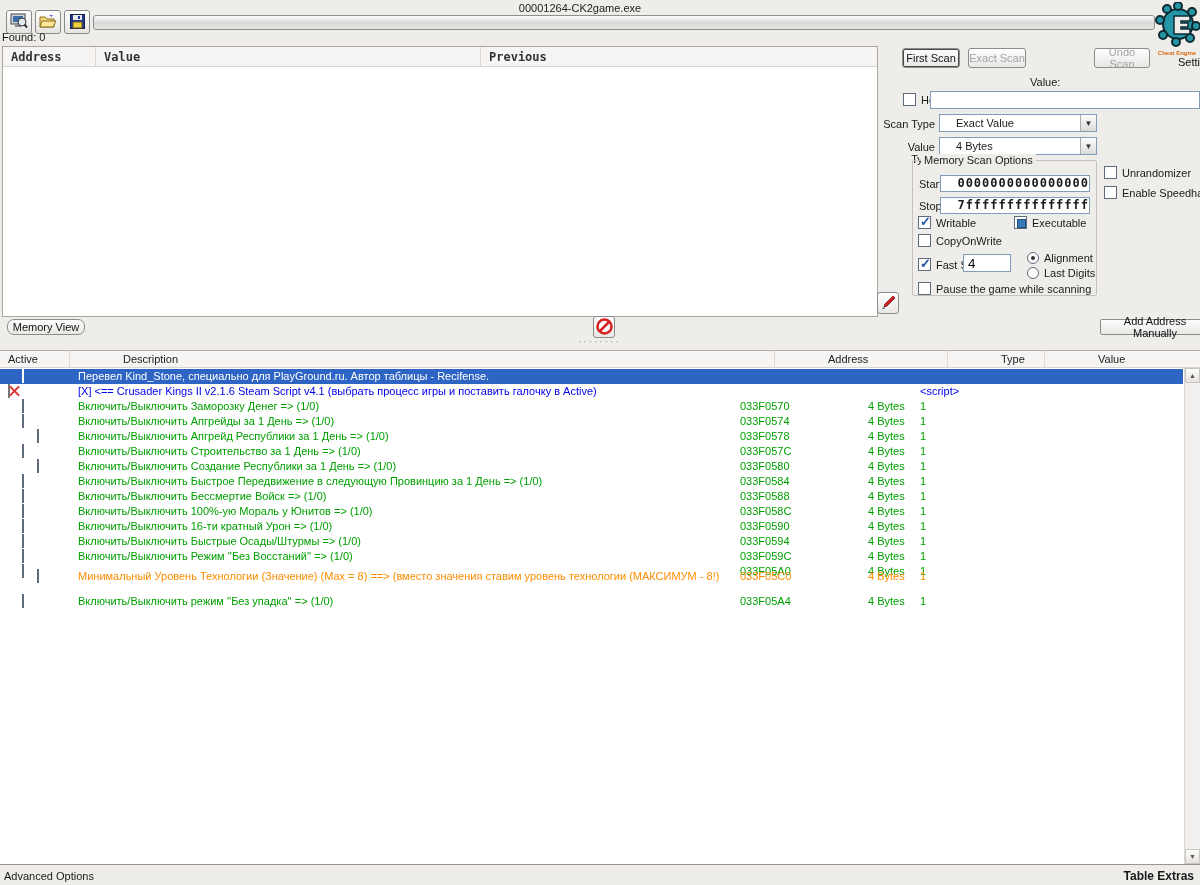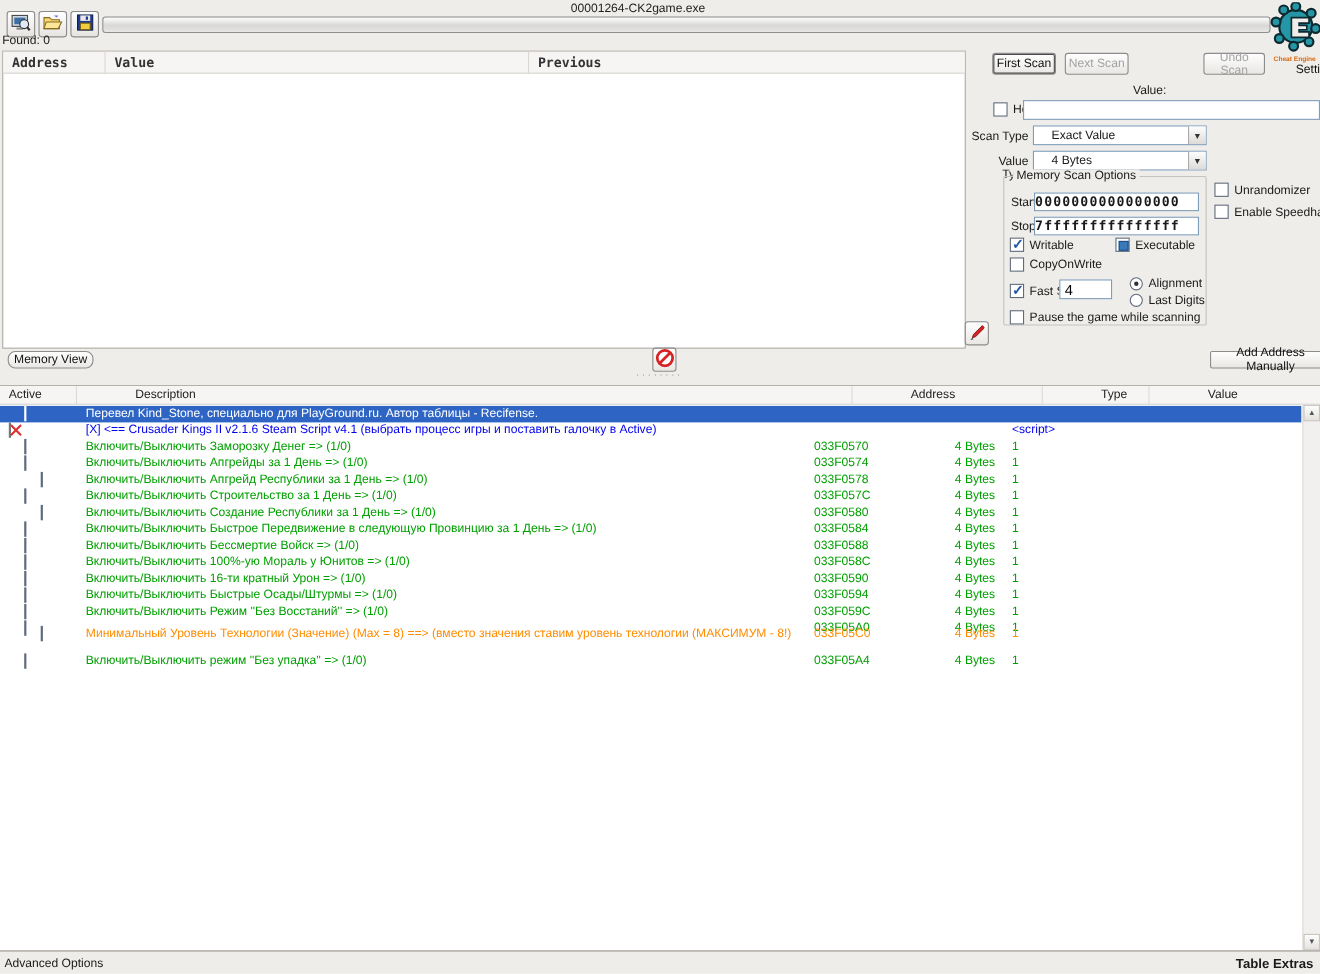--- a/index.html
+++ b/index.html
@@ -58,21 +58,21 @@
     background:#fff; position:relative; flex:none; }
   .radio.on::after { content:""; position:absolute; left:3px; top:3px; width:4px;
     height:4px; border-radius:50%; background:#333; }
   .ctl-row { display:flex; align-items:center; gap:5px; }
 
   #groupbox { left:912px; top:160px; width:185px; height:136px;
     border:1px solid #c5c2bd; border-radius:2px; }
   #groupbox-title { position:absolute; left:8px; top:-7px; background:#EFEDEA;
     padding:0 3px; }
   .hexfield { font-family:"DejaVu Sans Mono", monospace; font-weight:bold;
-    font-size:12px; text-align:left; letter-spacing:1px; }
+    font-size:12px; text-align:right; letter-spacing:1px; }
 
   
   #memview-btn { left:7px; top:319px; width:78px; height:16px; border-radius:7px; }
   #cancel-btn { left:593px; top:316px; width:22px; height:22px; }
   #addaddr-btn { left:1100px; top:319px; width:110px; height:16px; border-radius:2px; }
   #pencil-btn { left:877px; top:292px; width:22px; height:22px; }
   #splitter-dots { left:578px; top:336px; color:#9a968f; font-size:10px;
     letter-spacing:2px; }
 
   
@@ -175,21 +175,21 @@
   <div class="abs" id="found-label">Found: 0</div>
   <div class="abs" id="foundlist">
     <div id="foundlist-header">
       <div class="fl-col" style="width:93px;">Address</div>
       <div class="fl-col" style="width:385px;">Value</div>
       <div class="fl-col" style="flex:1; border-right:none;">Previous</div>
     </div>
   </div>
 
   <div class="abs btn default" style="left:902px; top:48px; width:58px; height:20px;">First Scan</div>
-  <div class="abs btn disabled" style="left:968px; top:48px; width:58px; height:20px;">Next Scan</div>
+  <div class="abs btn disabled" style="left:968px; top:48px; width:58px; height:20px;">Exact Scan</div>
   <div class="abs btn disabled" style="left:1094px; top:48px; width:56px; height:20px;">Undo Scan</div>
 
   <div class="abs" style="left:1030px; top:76px;">Value:</div>
   <div class="abs ctl-row" style="left:903px; top:93px;">
     <span class="cb"></span>
     <span class="rlabel">Hex</span>
   </div>
   <input class="abs input" style="left: 930px; top: 91px; width: 270px; height: 18px;" type="text" value="">
 
   <div class="abs" style="left:881px; top:118px; width:54px; text-align:right;">Scan Type</div>

